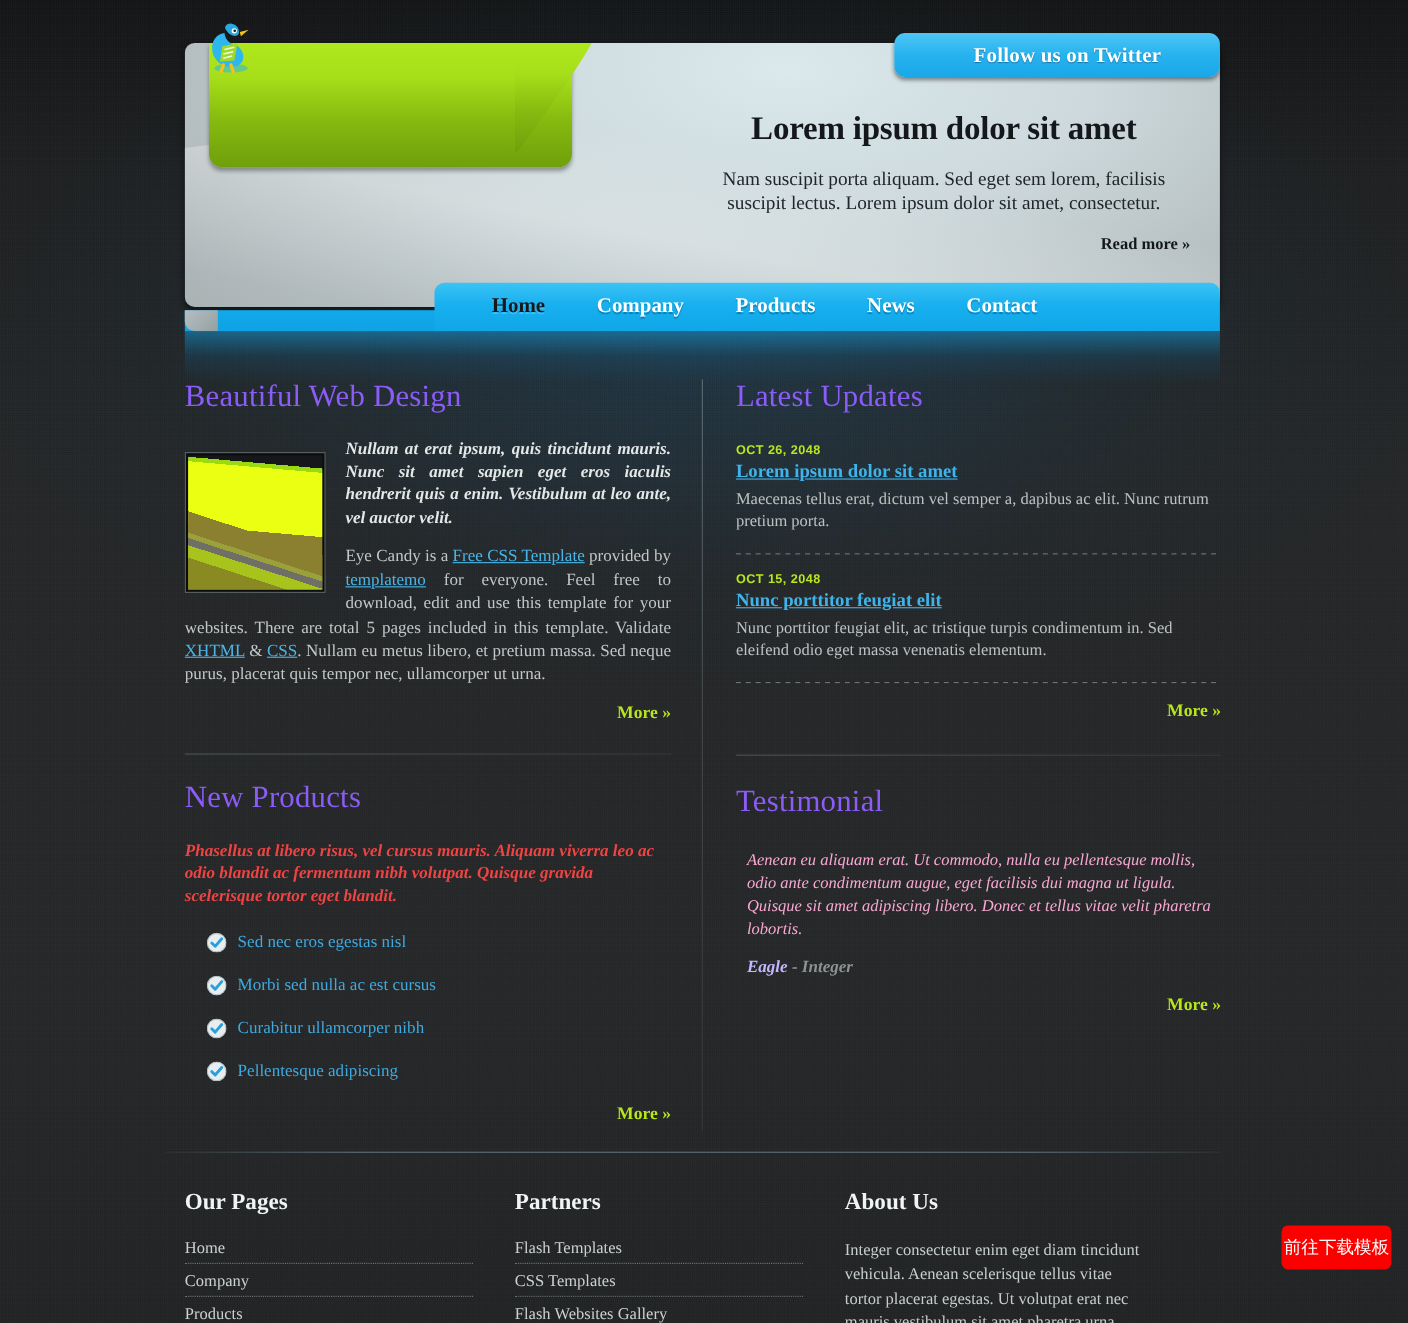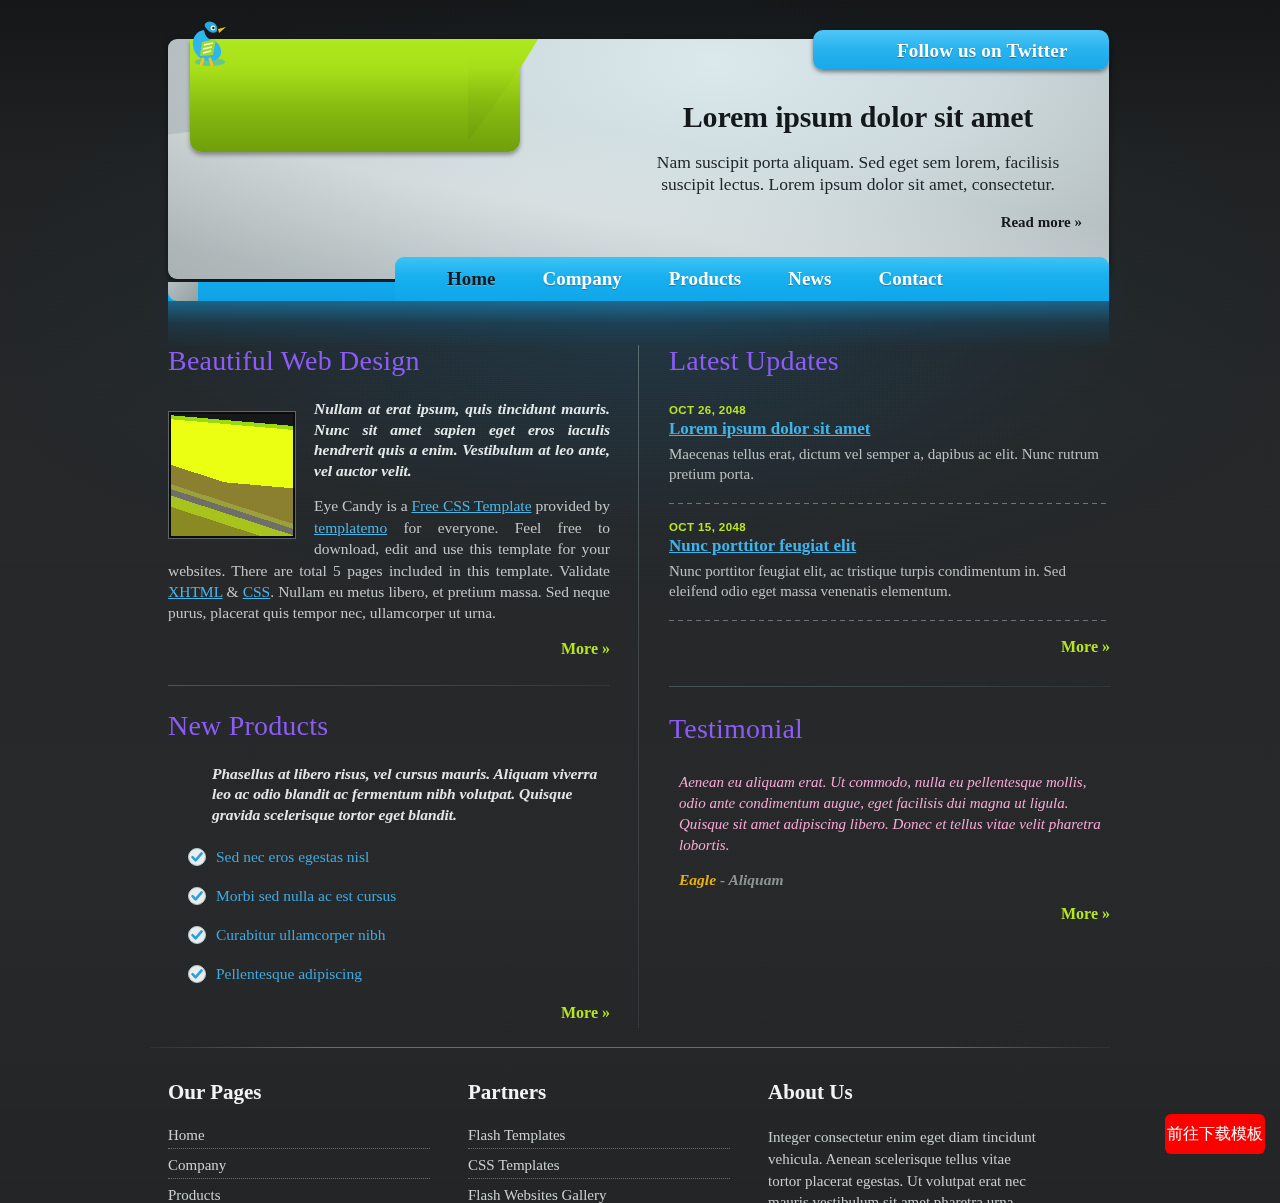--- a/index.html
+++ b/index.html
@@ -44,21 +44,21 @@
     position: absolute;
     right: 0; top: 0;
     width: 296px; height: 40px;
     background: linear-gradient(180deg, #4fc6f5 0%, #27b3ef 48%, #1aa7e8 100%);
     border-radius: 10px 10px 10px 10px;
     box-shadow: 0 2px 4px rgba(0,0,0,0.45);
     z-index: 4;
   }
   .twitter-label {
     position: absolute;
-    left: 84px; top: 10px;
+    left: 72px; top: 10px;
     font-size: 19px;
     font-weight: bold;
     color: #ffffff;
     letter-spacing: 0.2px;
     text-shadow: 0 1px 1px rgba(0,60,100,0.5);
     white-space: nowrap;
   }
   .twitter-bird {
     position: absolute;
     left: 14px; top: -16px;
@@ -283,23 +283,22 @@
     background: linear-gradient(90deg, #4a5458 0%, #3c4447 60%, #313738 100%);
     margin: 27px 0 24px 0;
   }
   .hr-sep.right { margin: 30px 0 26px 0; }
 
   p.products-lead {
     font-style: italic;
     font-weight: bold;
     font-size: 15.5px;
     line-height: 1.33;
-    color: #e5e5e5;
+    color: #ef4444;
     margin-bottom: 22px;
-    margin-left: 44px;
   }
   ul.check-list { list-style: none; }
   ul.check-list li {
     display: flex;
     margin-bottom: 21px;
     padding-left: 20px;
   }
   .check-icon {
     width: 18px; height: 18px;
     margin-right: 10px;
@@ -350,21 +349,21 @@
     padding-left: 10px;
     margin-bottom: 15px;
   }
   .testimonial-author {
     padding-left: 10px;
     font-size: 15.5px;
   }
   .testimonial-author .name {
     font-style: italic;
     font-weight: bold;
-    color: #eab308;
+    color: #c4b5fd;
     margin-top: 32px;
   }
   .testimonial-author .role {
     font-style: italic;
     font-weight: bold;
     color: #8d9393;
   }
 
   
   .footer-rule {
@@ -576,21 +575,21 @@
       <div class="dash-sep"></div>
 
 
       <a href="#" class="more-link">More »</a>
 
       <div class="hr-sep right"></div>
 
       <h2 class="section-title">Testimonial</h2>
       <p class="testimonial-text">Aenean eu aliquam erat. Ut commodo, nulla eu pellentesque mollis, odio ante condimentum augue, eget facilisis dui magna ut ligula. Quisque sit amet adipiscing libero. Donec et tellus vitae velit pharetra lobortis.</p>
       <div class="testimonial-author">
-        <span class="name">Eagle</span><span class="role"> - </span><span class="role">Aliquam</span>
+        <span class="name">Eagle</span><span class="role"> - </span><span class="role">Integer</span>
       </div>
       <a href="#" class="more-link">More »</a>
     </div>
   </div>
 
   <div class="footer-rule"></div>
   <div class="footer">
 
     <div class="footer-col">
       <h3>Our Pages</h3>

